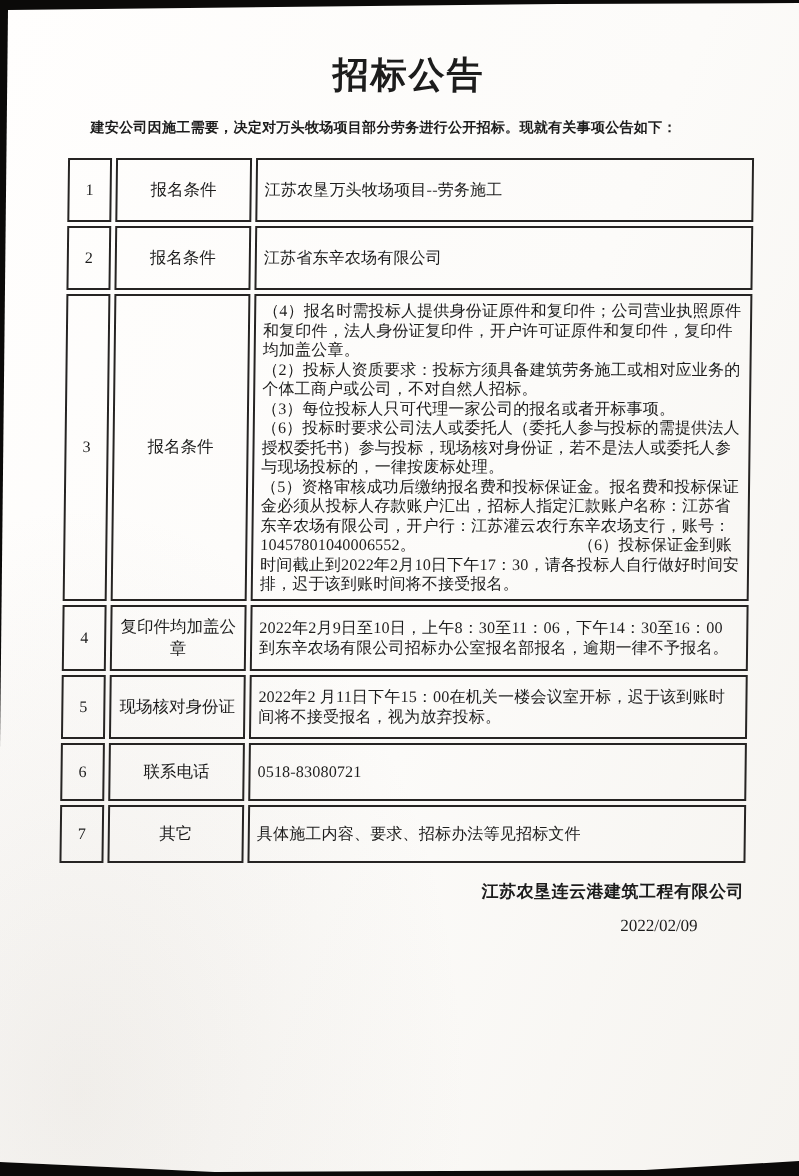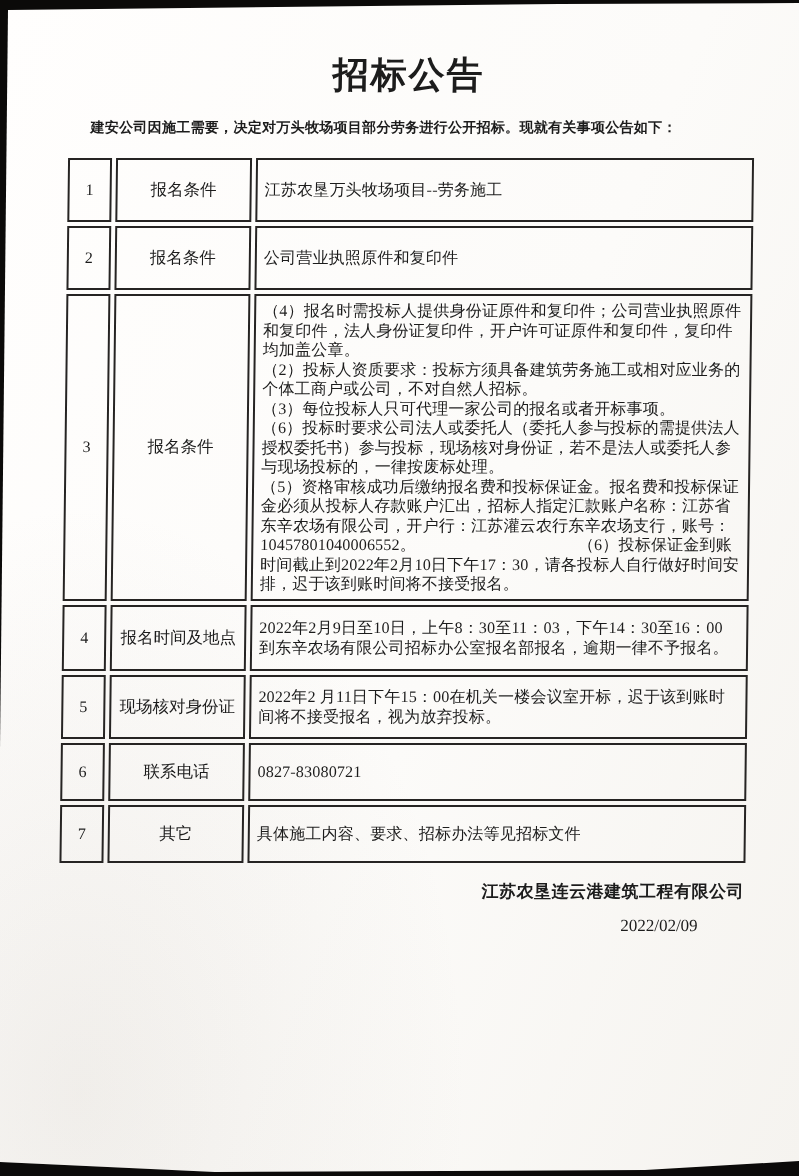--- a/index.html
+++ b/index.html
@@ -109,53 +109,53 @@
           <td class="cell-no">1</td>
           <td class="cell-label">报名条件</td>
           <td class="cell-content">
               <div class="para">江苏农垦万头牧场项目--劳务施工</div>
             </td>
         </tr>
         <tr class="r-2">
           <td class="cell-no">2</td>
           <td class="cell-label">报名条件</td>
           <td class="cell-content">
-              <div class="para">公司营业执照原件和复印件</div>
+              <div class="para">江苏省东辛农场有限公司</div>
             </td>
         </tr>
         <tr class="r-3">
           <td class="cell-no">3</td>
           <td class="cell-label">报名条件</td>
           <td class="cell-content">
               <div class="para">（4）报名时需投标人提供身份证原件和复印件；公司营业执照原件和复印件，法人身份证复印件，开户许可证原件和复印件，复印件均加盖公章。</div>
               <div class="para">（2）投标人资质要求：投标方须具备建筑劳务施工或相对应业务的个体工商户或公司，不对自然人招标。</div>
               <div class="para">（3）每位投标人只可代理一家公司的报名或者开标事项。</div>
               <div class="para">（6）投标时要求公司法人或委托人（委托人参与投标的需提供法人授权委托书）参与投标，现场核对身份证，若不是法人或委托人参与现场投标的，一律按废标处理。</div>
               <div class="para">（5）资格审核成功后缴纳报名费和投标保证金。报名费和投标保证金必须从投标人存款账户汇出，招标人指定汇款账户名称：江苏省东辛农场有限公司，开户行：江苏灌云农行东辛农场支行，账号：10457801040006552。　　　　　　　　　　（6）投标保证金到账时间截止到2022年2月10日下午17：30，请各投标人自行做好时间安排，迟于该到账时间将不接受报名。</div>
             </td>
         </tr>
         <tr class="r-4">
           <td class="cell-no">4</td>
-          <td class="cell-label">报名时间及地点</td>
+          <td class="cell-label">复印件均加盖公章</td>
           <td class="cell-content">
-              <div class="para">2022年2月9日至10日，上午8：30至11：03，下午14：30至16：00到东辛农场有限公司招标办公室报名部报名，逾期一律不予报名。</div>
+              <div class="para">2022年2月9日至10日，上午8：30至11：06，下午14：30至16：00到东辛农场有限公司招标办公室报名部报名，逾期一律不予报名。</div>
             </td>
         </tr>
         <tr class="r-5">
           <td class="cell-no">5</td>
           <td class="cell-label">现场核对身份证</td>
           <td class="cell-content">
               <div class="para">2022年2 月11日下午15：00在机关一楼会议室开标，迟于该到账时间将不接受报名，视为放弃投标。</div>
             </td>
         </tr>
         <tr class="r-6">
           <td class="cell-no">6</td>
           <td class="cell-label">联系电话</td>
           <td class="cell-content">
-              <div class="para">0827-83080721</div>
+              <div class="para">0518-83080721</div>
             </td>
         </tr>
         <tr class="r-7">
           <td class="cell-no">7</td>
           <td class="cell-label">其它</td>
           <td class="cell-content">
               <div class="para">具体施工内容、要求、招标办法等见招标文件</div>
             </td>
         </tr>
       </tbody>

